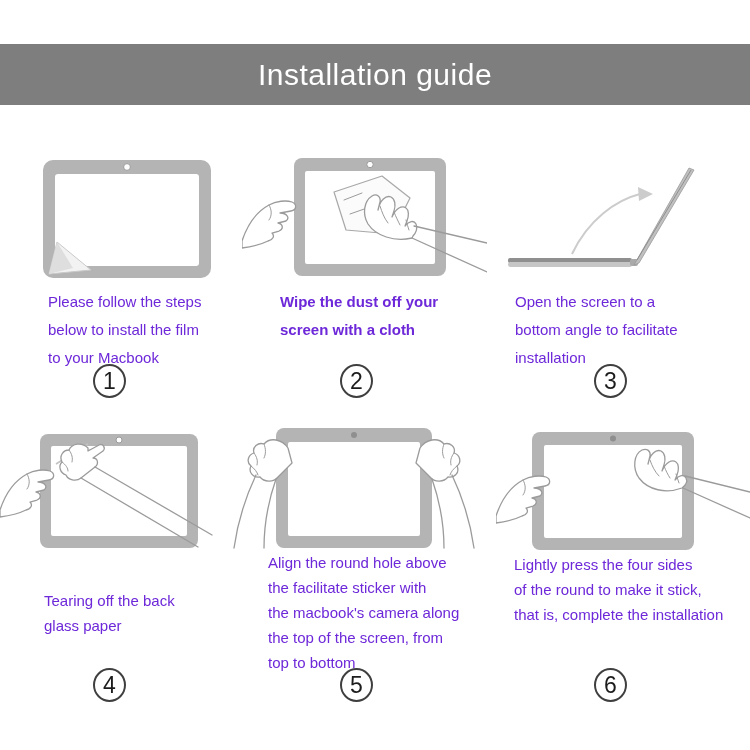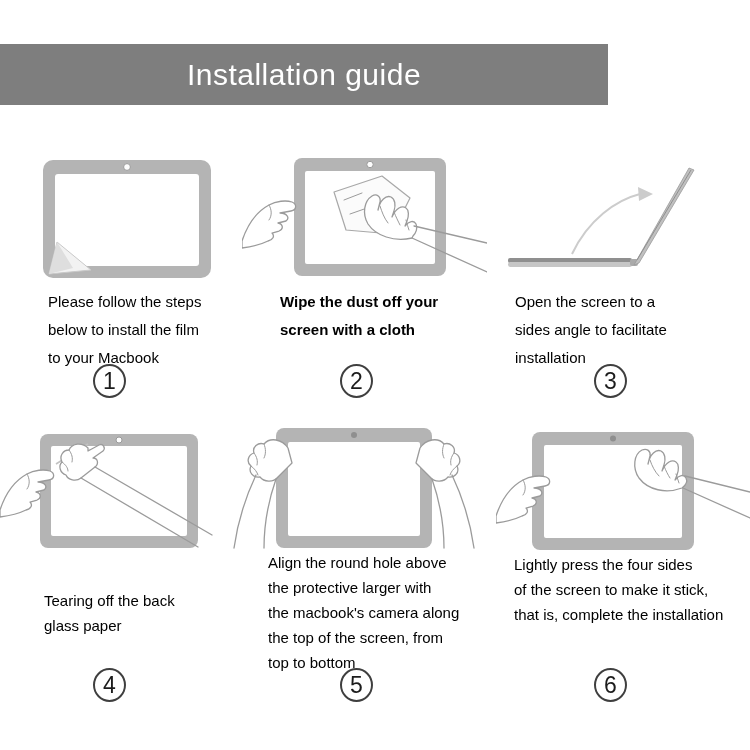--- a/index.html
+++ b/index.html
@@ -1,28 +1,28 @@
 <!DOCTYPE html>
 <html><head>
 <meta charset="utf-8">
 <style>
   html,body { margin:0; padding:0; background:#ffffff; }
   .page {
     position:relative; width:750px; height:750px; background:#ffffff;
     font-family:"Liberation Sans", sans-serif; overflow:hidden;
   }
   .header {
-    position:absolute; left:0; top:44px; width:608px; height:61px;
+    position:absolute; left:0; top:44px; width:750px; height:61px;
     background:#7e7e7e; display:flex; align-items:center; justify-content:center;
   }
   .title { color:#ffffff; font-size:30px; letter-spacing:0.5px; }
   .illus { position:absolute; margin:0; padding:0; }
   .illus svg { display:block; }
   .caption {
-    position:absolute; white-space:pre-line; font-size:15px; color:#000000;
+    position:absolute; white-space:pre-line; font-size:15px; color:#6d28d9;
   }
   .cap-r1 { line-height:28px; }
   .cap-r2 { line-height:25px; }
   .badge {
     position:absolute; width:33px; height:34px; box-sizing:border-box;
     border:2px solid #3f3f3f; border-radius:50%;
     display:flex; align-items:center; justify-content:center;
     font-size:23px; color:#1c1c1c;
   }
   
@@ -177,31 +177,31 @@
       </g>
     </svg>
   </figure>
 
   <div class="caption cap-r1" id="cap1">Please follow the steps
 below to install the film
 to your Macbook</div>
   <div class="caption cap-r1" id="cap2">Wipe the dust off your
 screen with a cloth</div>
   <div class="caption cap-r1" id="cap3">Open the screen to a
-sides angle to facilitate
+bottom angle to facilitate
 installation</div>
   <div class="caption cap-r2" id="cap4">Tearing off the back
 glass paper</div>
   <div class="caption cap-r2" id="cap5">Align the round hole above
-the protective larger with
+the facilitate sticker with
 the macbook's camera along
 the top of the screen, from
 top to bottom</div>
   <div class="caption cap-r2" id="cap6">Lightly press the four sides
-of the screen to make it stick,
+of the round to make it stick,
 that is, complete the installation</div>
 
   <div class="badge" id="num1">1</div>
   <div class="badge" id="num2">2</div>
   <div class="badge" id="num3">3</div>
   <div class="badge" id="num4">4</div>
   <div class="badge" id="num5">5</div>
   <div class="badge" id="num6">6</div>
 
 </div>

